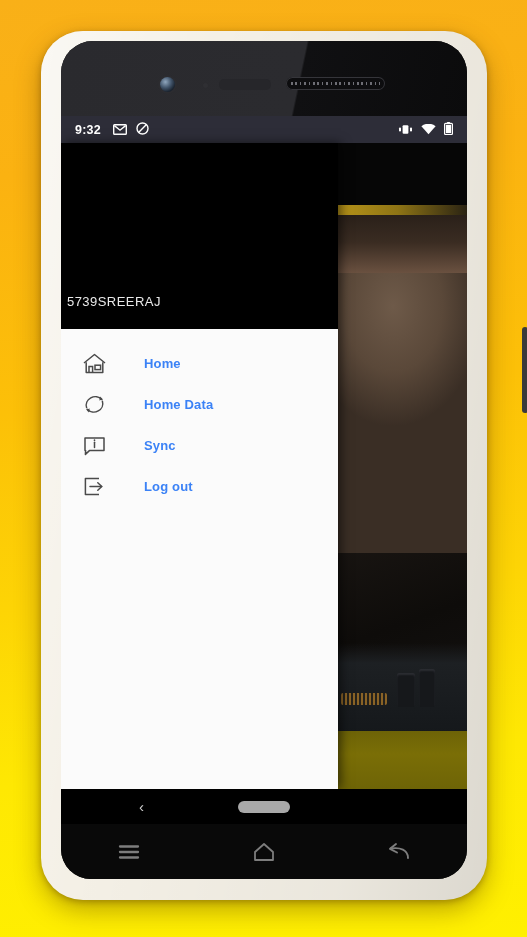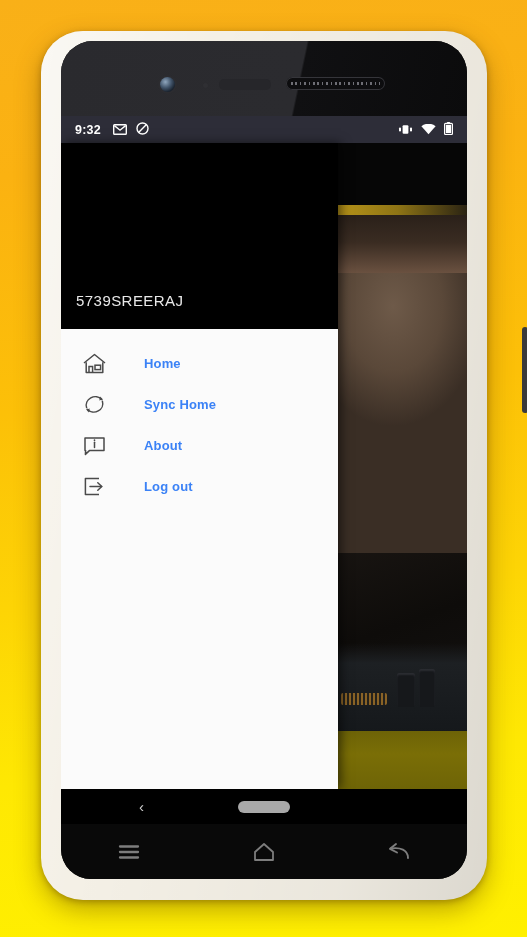--- a/index.html
+++ b/index.html
@@ -266,24 +266,24 @@
     box-shadow: 3px 0 10px rgba(0,0,0,.55);
   }
   #drawer-header {
     position: relative;
     height: 186px;
     background: #000;
     flex: none;
   }
   #drawer-username {
     position: absolute;
-    left: 15px;
+    left: 6px;
     bottom: 20px;
     color: #e9e9e9;
-    font-size: 15px;
+    font-size: 13px;
     letter-spacing: .45px;
   }
 
   #drawer-menu {
     flex: 1;
     background: #fbfbfb;
     padding-top: 14px;
   }
   .menu-item {
     display: flex;
@@ -468,32 +468,32 @@
 
               <div class="menu-item">
                 <span class="menu-icon">
                   <svg width="25" height="23" viewBox="0 0 25 23">
                     <path d="M20.4 8.2 A9 8.5 0 0 1 5.2 16.4" fill="none" stroke="#4a4a4a" stroke-width="1.5" stroke-linecap="round"></path>
                     <path d="M4.6 14.6 A9 8.5 0 0 1 19.8 6.4" fill="none" stroke="#4a4a4a" stroke-width="1.5" stroke-linecap="round"></path>
                     <path d="M18.4 3.6 L20.6 6.6 L17.2 7.4 Z" fill="#4a4a4a"></path>
                     <path d="M6.6 19.4 L4.4 16.4 L7.8 15.6 Z" fill="#4a4a4a"></path>
                   </svg>
                 </span>
-                <span class="menu-label">Sync Home</span>
+                <span class="menu-label">Home Data</span>
               </div>
 
               <div class="menu-item">
                 <span class="menu-icon">
                   <svg width="25" height="23" viewBox="0 0 25 23">
                     <path d="M3 4 H22 V16.6 H7.4 L3.4 20.4 L3.6 16.6 H3 Z" fill="none" stroke="#4a4a4a" stroke-width="1.5" stroke-linejoin="round"></path>
                     <line x1="12.5" y1="8.2" x2="12.5" y2="13.4" stroke="#4a4a4a" stroke-width="1.5" stroke-linecap="round"></line>
                     <circle cx="12.5" cy="6.2" r="0.85" fill="#4a4a4a"></circle>
                   </svg>
                 </span>
-                <span class="menu-label">About</span>
+                <span class="menu-label">Sync</span>
               </div>
 
               <div class="menu-item">
                 <span class="menu-icon">
                   <svg width="25" height="23" viewBox="0 0 25 23">
                     <path d="M17 3.4 H3.4 V19.6 H17" fill="none" stroke="#4a4a4a" stroke-width="1.5" stroke-linejoin="round"></path>
                     <line x1="8" y1="11.5" x2="19.6" y2="11.5" stroke="#4a4a4a" stroke-width="1.5" stroke-linecap="round"></line>
                     <path d="M15.8 7.8 L19.8 11.5 L15.8 15.2" fill="none" stroke="#4a4a4a" stroke-width="1.5" stroke-linecap="round" stroke-linejoin="round"></path>
                   </svg>
                 </span>

